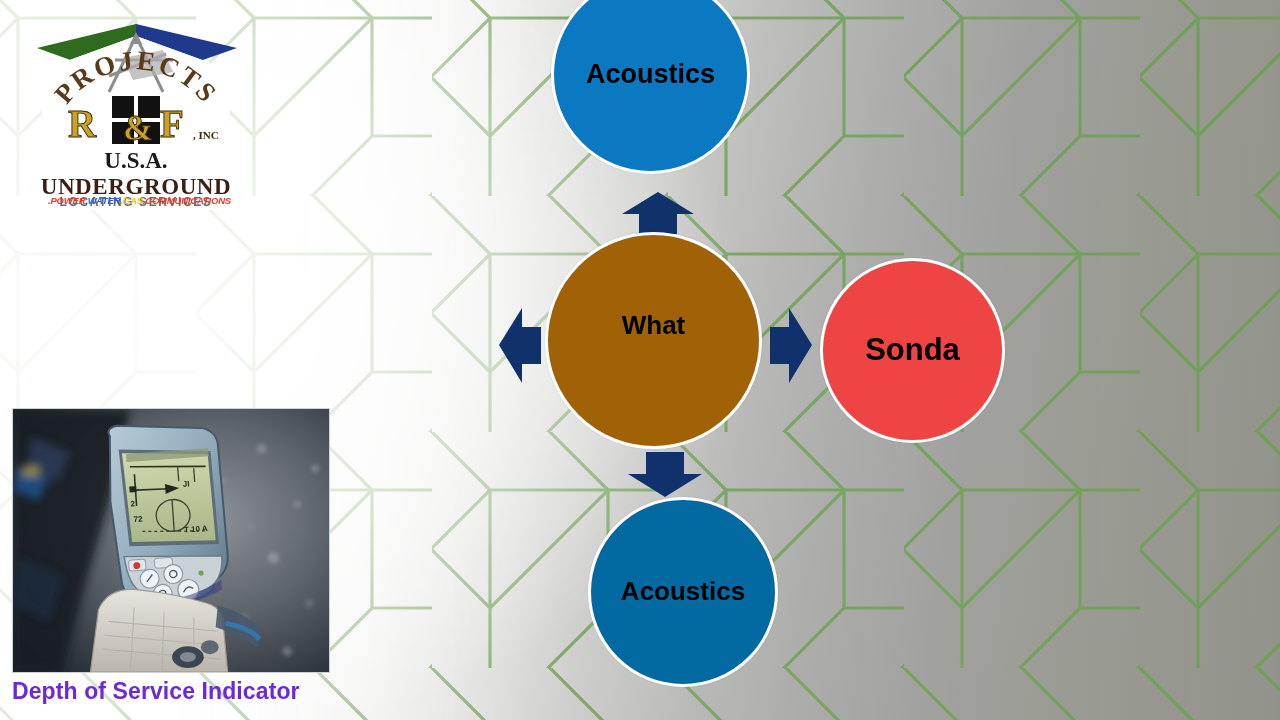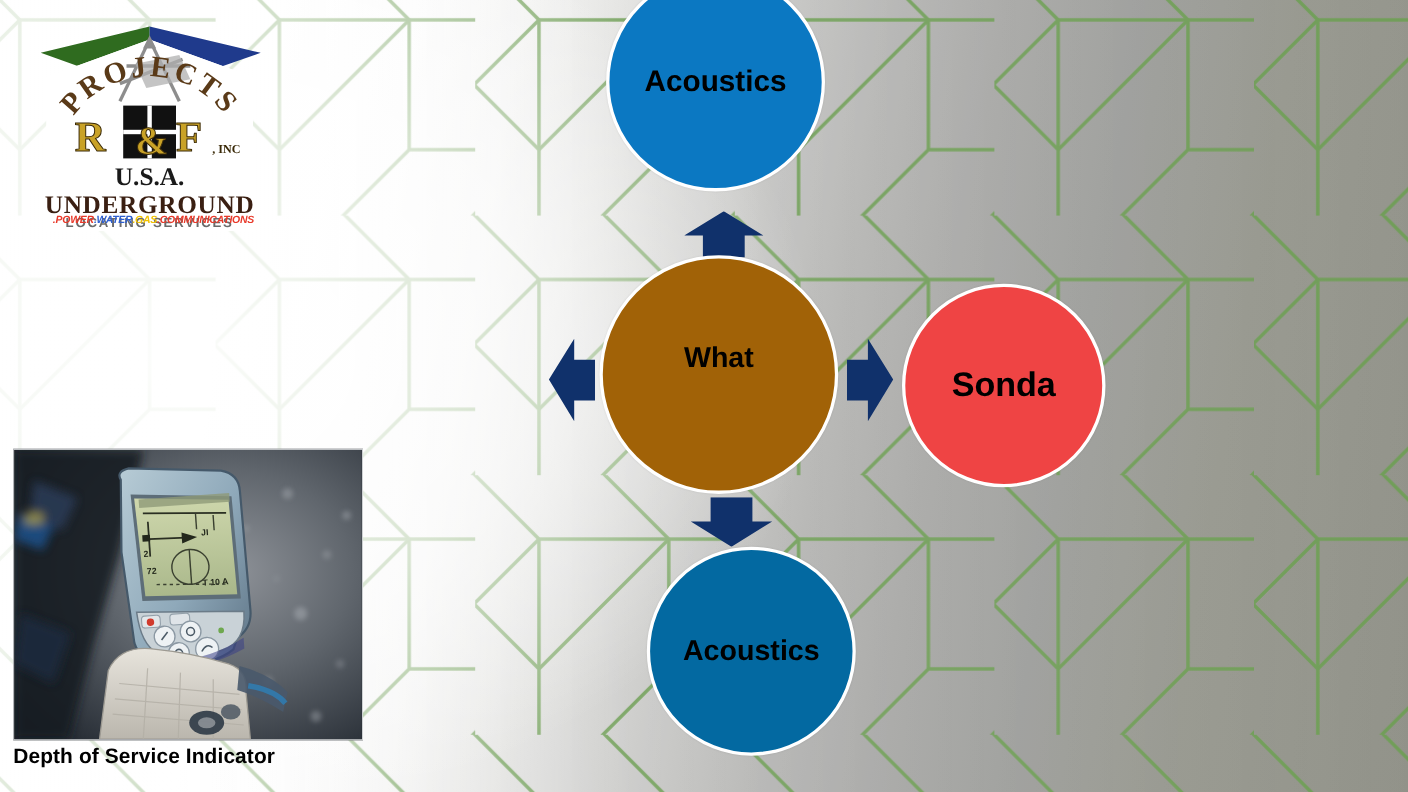--- a/index.html
+++ b/index.html
@@ -106,21 +106,21 @@
   #photo {
     position:absolute; inset:0;
     overflow:hidden;
     background:#14181e;
     border:1px solid #cfd2d4;
   }
   #photo svg { display:block; width:100%; height:100%; }
   #photo-caption {
     position:absolute;
     left:12px; top:678px;
-    font-size:19px; font-weight:bold; color:#000000;
+    font-size:23px; font-weight:bold; color:#6d28d9;
     letter-spacing:.1px;
     white-space:nowrap;
   }
 </style>
 </head>
 <body>
 
 <div id="slide">
 
   <div class="bg-base"></div>

